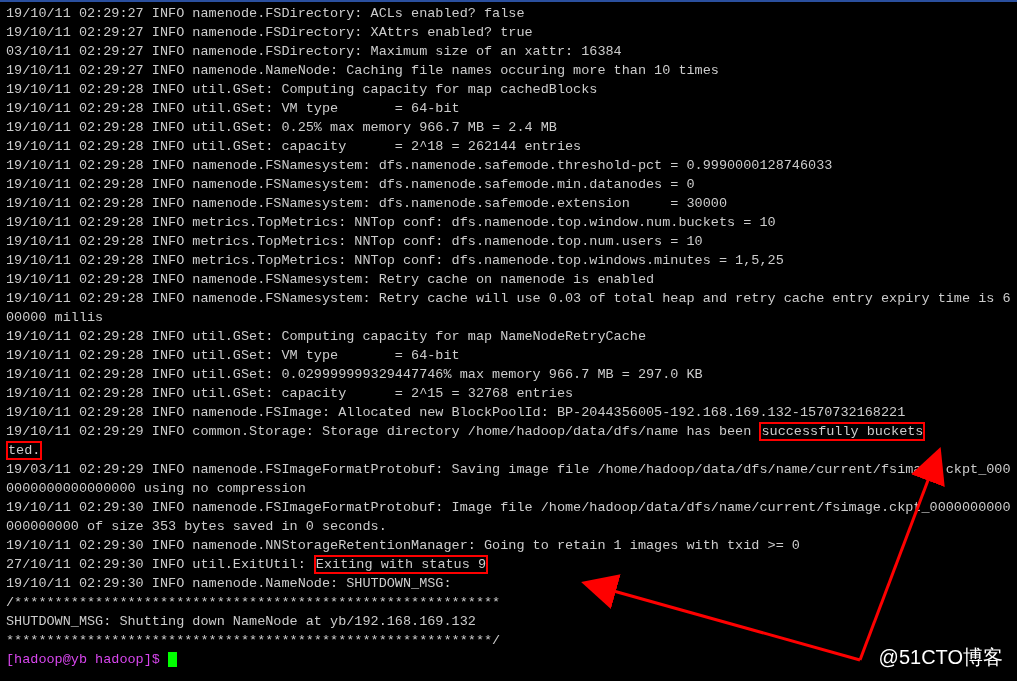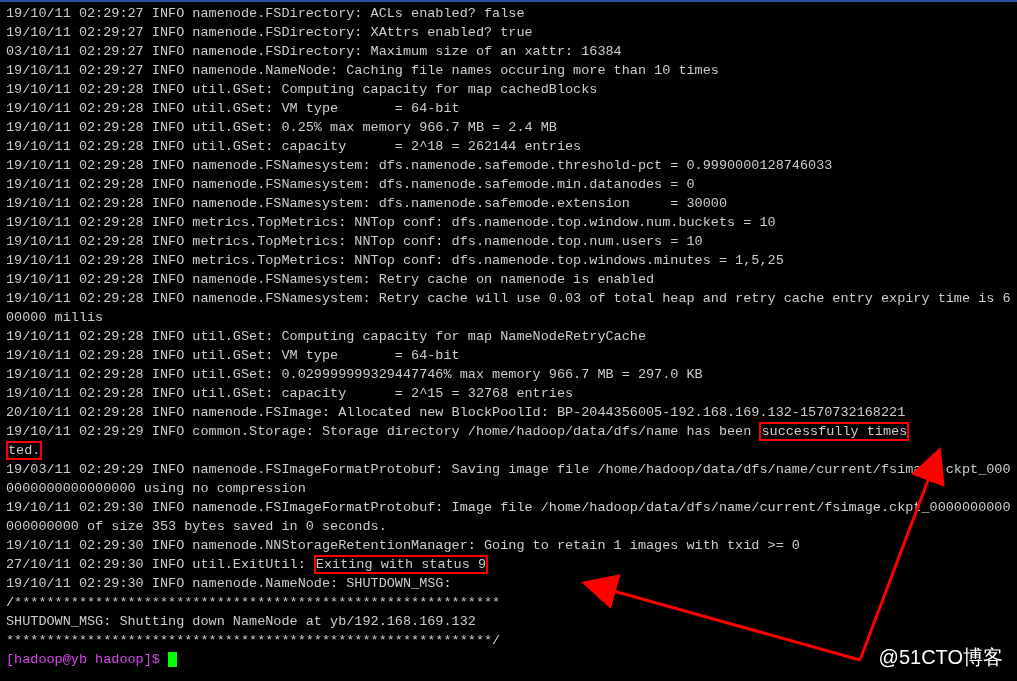--- a/index.html
+++ b/index.html
@@ -49,22 +49,22 @@
 <span>19/10/11 02:29:28 INFO namenode.FSNamesystem: dfs.namenode.safemode.extension     = 30000</span>
 <span>19/10/11 02:29:28 INFO metrics.TopMetrics: NNTop conf: dfs.namenode.top.window.num.buckets = 10</span>
 <span>19/10/11 02:29:28 INFO metrics.TopMetrics: NNTop conf: dfs.namenode.top.num.users = 10</span>
 <span>19/10/11 02:29:28 INFO metrics.TopMetrics: NNTop conf: dfs.namenode.top.windows.minutes = 1,5,25</span>
 <span>19/10/11 02:29:28 INFO namenode.FSNamesystem: Retry cache on namenode is enabled</span>
 <span>19/10/11 02:29:28 INFO namenode.FSNamesystem: Retry cache will use 0.03 of total heap and retry cache entry expiry time is 600000 millis</span>
 <span>19/10/11 02:29:28 INFO util.GSet: Computing capacity for map NameNodeRetryCache</span>
 <span>19/10/11 02:29:28 INFO util.GSet: VM type       = 64-bit</span>
 <span>19/10/11 02:29:28 INFO util.GSet: 0.029999999329447746% max memory 966.7 MB = 297.0 KB</span>
 <span>19/10/11 02:29:28 INFO util.GSet: capacity      = 2^15 = 32768 entries</span>
-<span>20/10/11 02:29:28 INFO namenode.FSImage: Allocated new BlockPoolId: BP-2044356005-192.168.169.132-1570732168221</span>
-<span>19/10/11 02:29:29 INFO common.Storage: Storage directory /home/hadoop/data/dfs/name has been </span><span class="hl">successfully times</span>
+<span>19/10/11 02:29:28 INFO namenode.FSImage: Allocated new BlockPoolId: BP-2044356005-192.168.169.132-1570732168221</span>
+<span>19/10/11 02:29:29 INFO common.Storage: Storage directory /home/hadoop/data/dfs/name has been </span><span class="hl">successfully buckets</span>
 <span class="hl">ted.</span>
 <span>19/03/11 02:29:29 INFO namenode.FSImageFormatProtobuf: Saving image file /home/hadoop/data/dfs/name/current/fsimage.ckpt_0000000000000000000 using no compression</span>
 <span>19/10/11 02:29:30 INFO namenode.FSImageFormatProtobuf: Image file /home/hadoop/data/dfs/name/current/fsimage.ckpt_0000000000000000000 of size 353 bytes saved in 0 seconds.</span>
 <span>19/10/11 02:29:30 INFO namenode.NNStorageRetentionManager: Going to retain 1 images with txid &gt;= 0</span>
 <span>27/10/11 02:29:30 INFO util.ExitUtil: </span><span class="hl">Exiting with status 9</span>
 <span>19/10/11 02:29:30 INFO namenode.NameNode: SHUTDOWN_MSG:</span>
 <span>/************************************************************</span>
 <span>SHUTDOWN_MSG: Shutting down NameNode at yb/192.168.169.132</span>
 <span>************************************************************/</span>
 <span class="prompt">[hadoop@yb hadoop]$ </span><span class="cursor"></span></pre>

